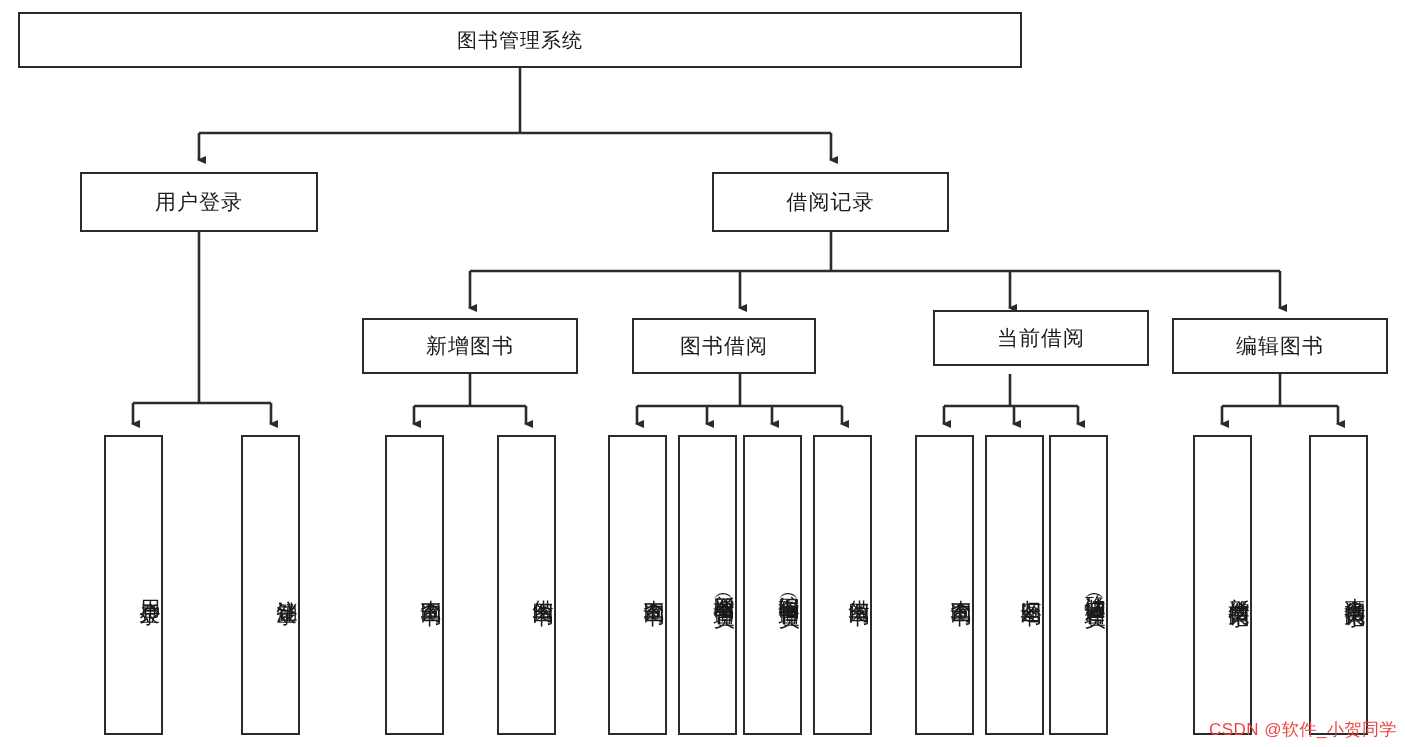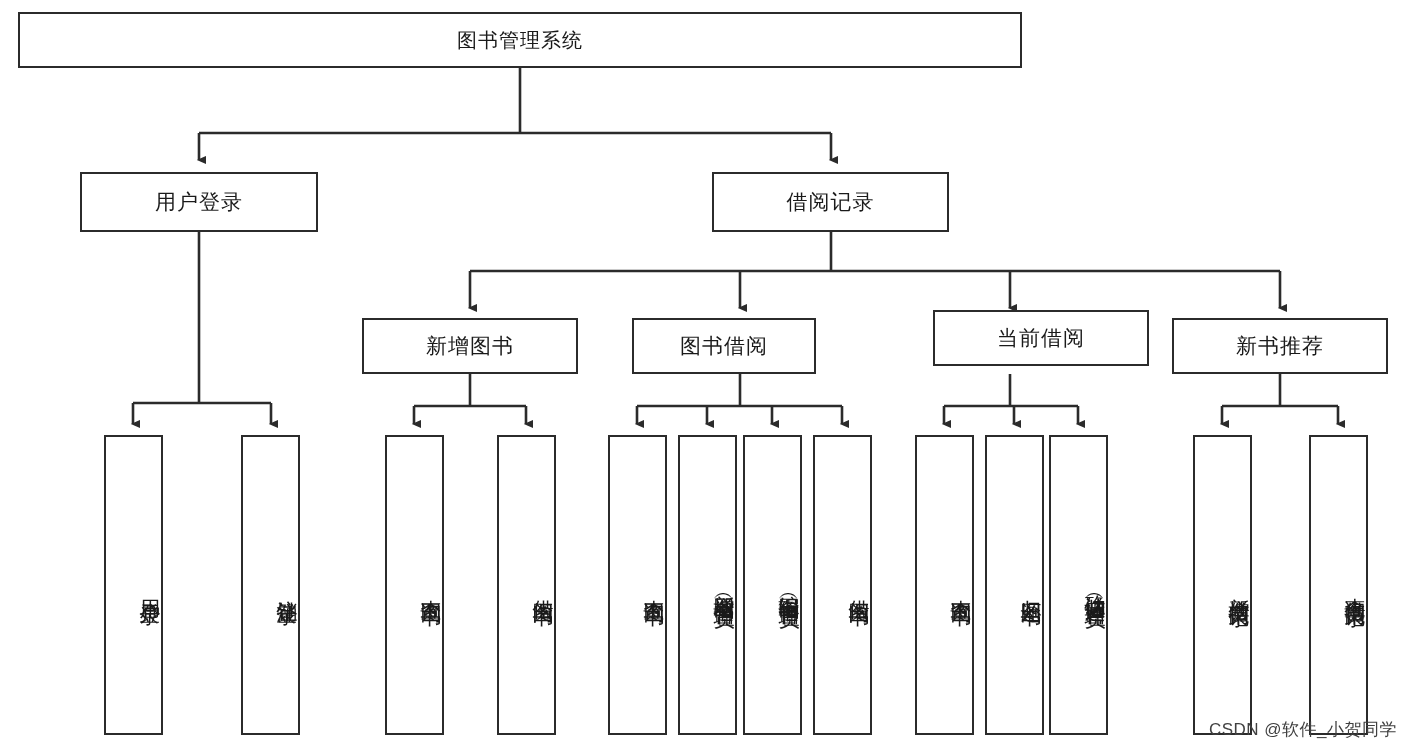--- a/index.html
+++ b/index.html
@@ -10,21 +10,21 @@
   .node{position:absolute;box-sizing:border-box;background:#fff;
         border:2.5px solid #2b2b2b;display:flex;align-items:center;
         justify-content:center;color:#1a1a1a;}
   .node-h{font-size:21px;line-height:1.1;letter-spacing:1px;white-space:nowrap;}
   .node-root .node-h{font-size:20px;}
   .leaf{writing-mode:vertical-rl;text-orientation:upright;
         font-size:21px;line-height:1.05;letter-spacing:2px;
         align-items:flex-start;justify-content:center;padding-top:4px;}
   .leaf .vtext{writing-mode:vertical-rl;text-orientation:upright;
         display:block;max-height:280px;}
-  .watermark{position:absolute;right:8px;bottom:6px;color:#404040;
+  .watermark{position:absolute;right:8px;bottom:6px;color:#ef4444;
         font-size:17px;letter-spacing:.5px;white-space:nowrap;}
 </style>
 </head>
 <body>
 
 <div id="diagram-root">
 
   <svg class="edges" viewBox="0 0 1405 747" xmlns="http://www.w3.org/2000/svg">
     <defs>
       <marker id="arrow" markerWidth="10" markerHeight="10" refX="4.2" refY="7.4" orient="auto" markerUnits="userSpaceOnUse">
@@ -89,21 +89,21 @@
   <div class="node" style="left:362px;top:318px;width:216px;height:56px;">
     <span class="node-h">新增图书</span>
   </div>
   <div class="node" style="left:632px;top:318px;width:184px;height:56px;">
     <span class="node-h">图书借阅</span>
   </div>
   <div class="node" style="left:902px;top:310px;width:216px;height:56px;margin-left:31px;">
     <span class="node-h">当前借阅</span>
   </div>
   <div class="node" style="left:1172px;top:318px;width:216px;height:56px;">
-    <span class="node-h">新书推荐</span>
+    <span class="node-h">编辑图书</span>
   </div>
 
   <div class="node leaf" style="left:104px;top:435px;width:59px;height:300px;">
     <span class="vtext">用户登录</span>
   </div>
   <div class="node leaf" style="left:241px;top:435px;width:59px;height:300px;">
     <span class="vtext">注销登录</span>
   </div>
 
   <div class="node leaf" style="left:385px;top:435px;width:59px;height:300px;">

